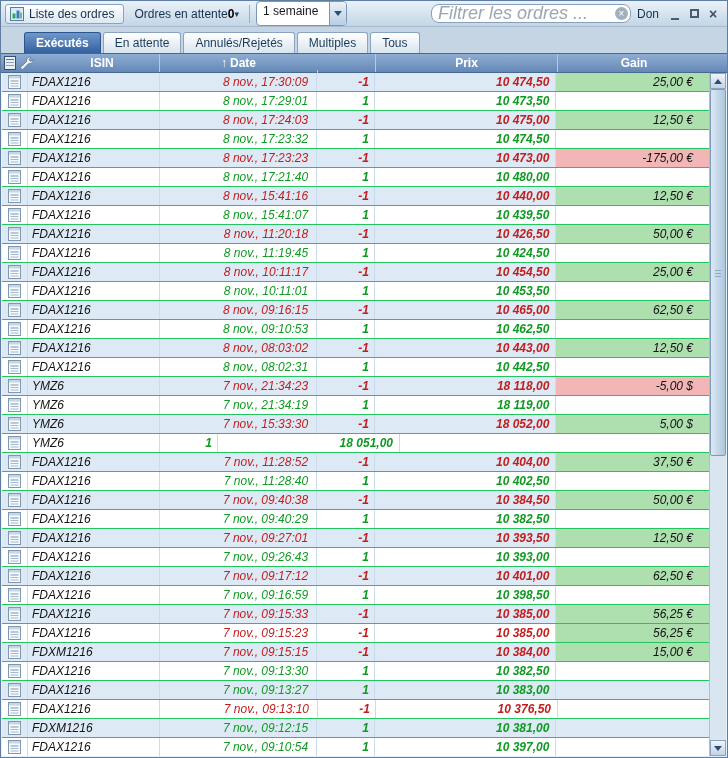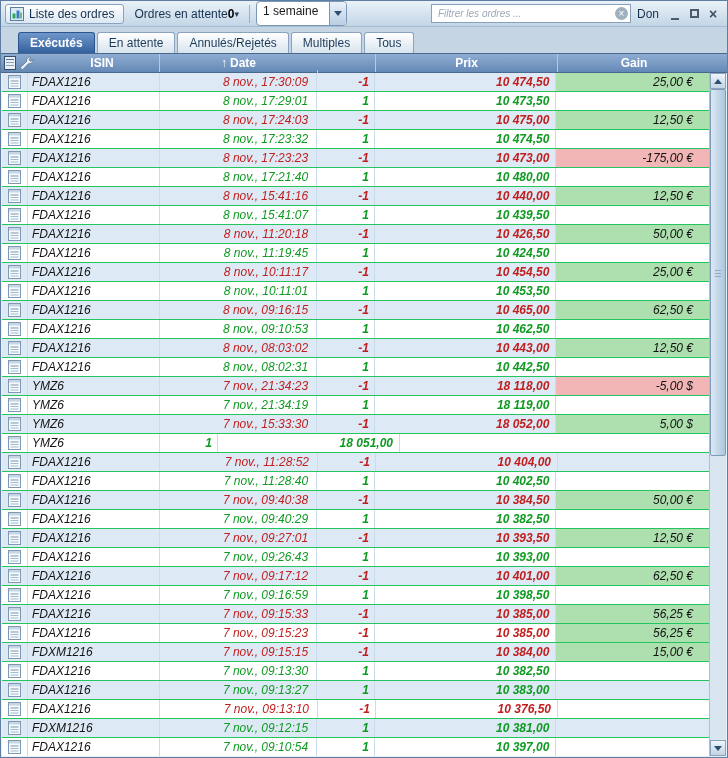--- a/index.html
+++ b/index.html
@@ -36,38 +36,38 @@
     border:1px solid #7b97b6; background:#fff; border-radius:4px; overflow:hidden;
   }
   .combo-text { padding:1px 8px 0 6px; min-width:72px; color:#1a1a1a; line-height:17px; white-space:nowrap; }
   .combo-btn {
     width:17px; display:flex; align-items:center; justify-content:center;
     background:linear-gradient(#e9f1f9,#b9cfe3); border-left:1px solid #7b97b6; cursor:pointer;
   }
   .tri-down { width:0; height:0; border-left:4px solid transparent; border-right:4px solid transparent; border-top:5px solid #2e4f73; }
   .filter { margin-left:auto; position:relative; }
   .filter-input {
-    width:200px; height:19px; border:1px solid #8aa0b8; border-radius:0;
-    padding:0 20px 0 6px; font-size:10px; font-family:"Liberation Sans",sans-serif; color:#8b5cf6; background:#fff;
+    width:200px; height:19px; border:1px solid #8aa0b8; border-radius:8px;
+    padding:0 20px 0 6px; font-size:18px; font-family:"Liberation Sans",sans-serif; color:#8b5cf6; background:#fff;
   }
   .filter-input::placeholder { color:#9aa7b4; font-style:italic; }
   .clear-btn {
     position:absolute; right:3px; top:3px; width:13px; height:13px; border-radius:7px;
     background:#9fb0bf; color:#fff; font-size:10px; line-height:13px; text-align:center; cursor:pointer;
   }
   .truncated { white-space:nowrap; overflow:hidden; max-width:28px; color:#16324f; }
   .winbtns { display:flex; align-items:center; gap:7px; padding:0 2px 0 4px; }
   .wbtn { cursor:pointer; display:inline-flex; align-items:center; justify-content:center; width:12px; height:12px; }
   .glyph-min { width:8px; height:0; border-bottom:2px solid #4a5c6e; align-self:flex-end; }
   .glyph-max { width:9px; height:9px; border:2px solid #4a5c6e; }
   .glyph-close { font-size:14px; font-weight:bold; color:#3e5063; line-height:12px; }
 
   
   .tabbar {
-    height:26px; display:flex; align-items:flex-end; gap:2px; padding:0 0 0 17px;
+    height:26px; display:flex; align-items:flex-end; gap:2px; padding:0 0 0 23px;
     background:#c6d5e3;
   }
   .tab {
     height:21px; padding:3px 11px; font-size:12px; color:#1b3a5a; cursor:pointer;
     border:1px solid #8aa4bf; border-bottom:none; border-radius:3px 3px 0 0;
     background:linear-gradient(#ffffff,#d8e4ee); white-space:nowrap;
   }
   .tab.active {
     background:linear-gradient(#6f97c9, var(--active-tab-bg,#33619f));
     border-color:#2c5590; color:#fff; font-weight:bold;
@@ -536,20 +536,21 @@
             <rect x="1" y="1" width="11" height="2.5" fill="#c6d6e5"></rect>
             <line x1="2.5" y1="6" x2="10.5" y2="6" stroke="#7c97b1" stroke-width="1"></line>
             <line x1="2.5" y1="8.5" x2="10.5" y2="8.5" stroke="#a5bccf" stroke-width="1"></line>
             <line x1="2.5" y1="11" x2="10.5" y2="11" stroke="#a5bccf" stroke-width="1"></line>
           </svg>
         </div>
         <div class="c isin">FDAX1216</div>
         <div class="c date">7 nov., 11:28:52</div>
         <div class="c qty">-1</div>
         <div class="c price">10 404,00</div>
+        <div class="c gain positive">37,50 €</div>
       </div>
       <div class="trow plain buy">
         <div class="c iconc">
           <svg width="13" height="14" viewBox="0 0 13 14">
             <rect x="0.5" y="0.5" width="12" height="13" fill="#f7fafc" stroke="#8099b3"></rect>
             <rect x="1" y="1" width="11" height="2.5" fill="#c6d6e5"></rect>
             <line x1="2.5" y1="6" x2="10.5" y2="6" stroke="#7c97b1" stroke-width="1"></line>
             <line x1="2.5" y1="8.5" x2="10.5" y2="8.5" stroke="#a5bccf" stroke-width="1"></line>
             <line x1="2.5" y1="11" x2="10.5" y2="11" stroke="#a5bccf" stroke-width="1"></line>
           </svg>

